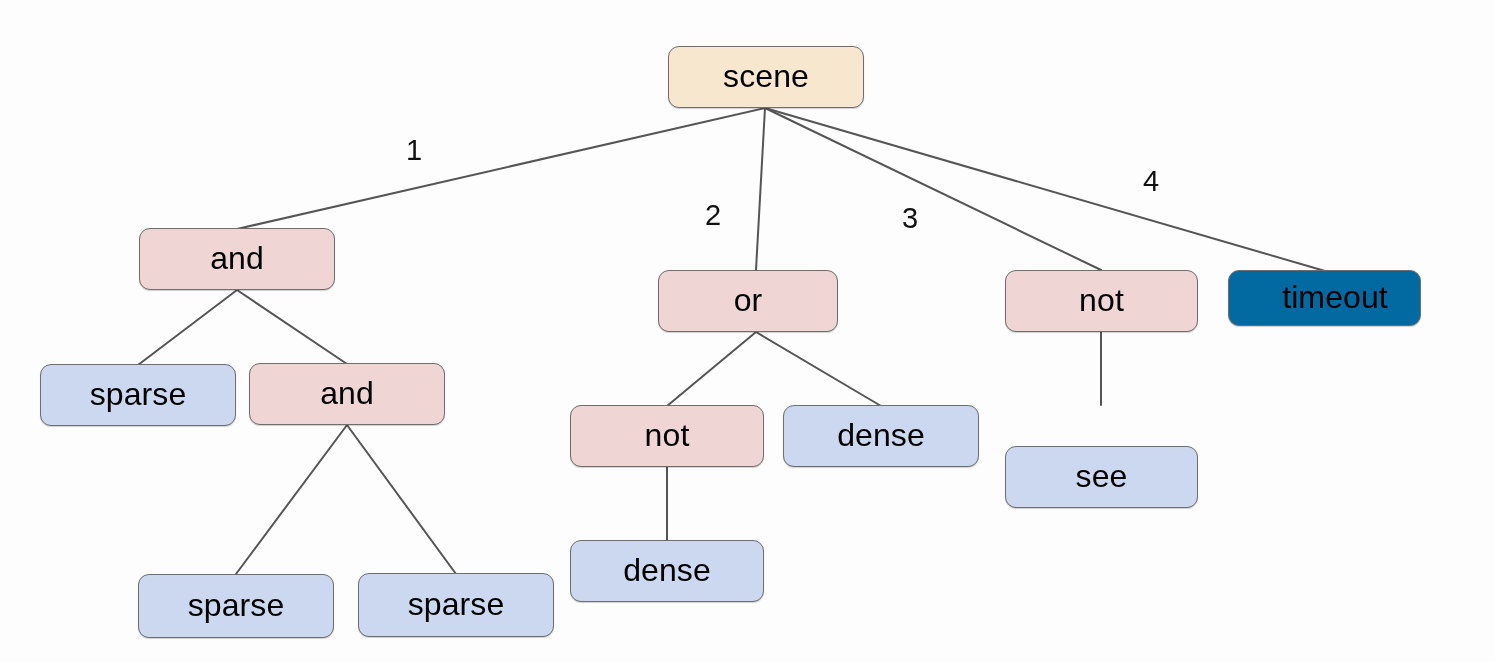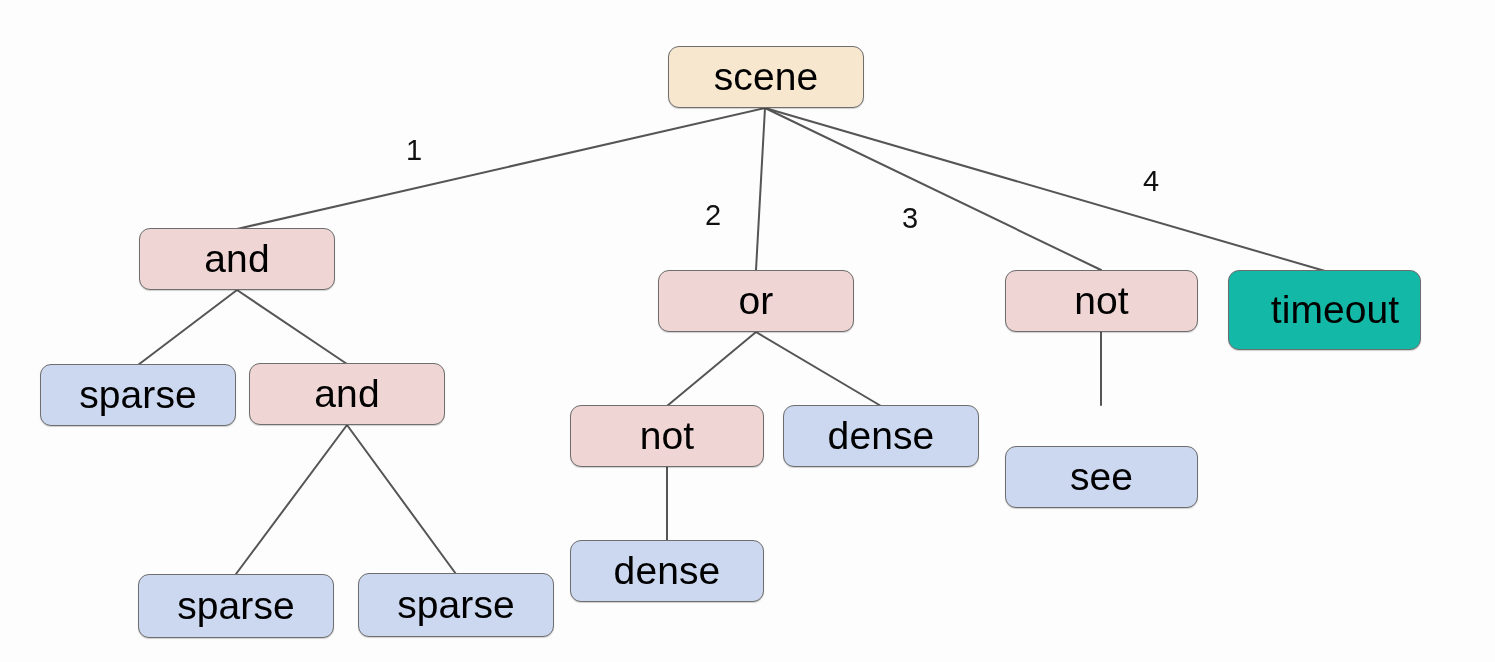--- a/index.html
+++ b/index.html
@@ -29,21 +29,21 @@
   .node {
     position: absolute;
     box-sizing: border-box;
     border: 1.6px solid #6e6e6e;
     border-radius: 11px;
     display: flex;
     align-items: center;
     justify-content: center;
     color: #000000;
     font-family: "Liberation Sans", sans-serif;
-    font-size: 39px;
+    font-size: 32px;
     line-height: 1;
     letter-spacing: 0.1px;
     white-space: nowrap;
     box-shadow: 0 1px 1px rgba(0,0,0,0.18);
   }
   .node-label {
     display: block;
     transform: translateY(-1px);
   }
   .edge-label {
@@ -87,39 +87,39 @@
       </div>
       <div class="node" style="left: 249px; top: 363px; width: 196px; height: 62px; background: rgb(239, 214, 212);">
         <span class="node-label">and</span>
       </div>
       <div class="node" style="left: 138px; top: 574px; width: 196px; height: 64px; background: rgb(204, 216, 240);">
         <span class="node-label">sparse</span>
       </div>
       <div class="node" style="left: 358px; top: 573px; width: 196px; height: 64px; background: rgb(204, 216, 240);">
         <span class="node-label">sparse</span>
       </div>
-      <div class="node" style="left: 658px; top: 270px; width: 196px; height: 62px; background: rgb(239, 214, 212);">
+      <div class="node" style="left: 658px; top: 270px; width: 180px; height: 62px; background: rgb(239, 214, 212);">
         <span class="node-label">or</span>
       </div>
       <div class="node" style="left: 570px; top: 405px; width: 194px; height: 62px; background: rgb(239, 214, 212);">
         <span class="node-label">not</span>
       </div>
       <div class="node" style="left: 783px; top: 405px; width: 196px; height: 62px; background: rgb(204, 216, 240);">
         <span class="node-label">dense</span>
       </div>
       <div class="node" style="left: 570px; top: 540px; width: 194px; height: 62px; background: rgb(204, 216, 240);">
         <span class="node-label">dense</span>
       </div>
       <div class="node" style="left: 1005px; top: 270px; width: 193px; height: 62px; background: rgb(239, 214, 212);">
         <span class="node-label">not</span>
       </div>
       <div class="node" style="left: 1005px; top: 405px; width: 193px; height: 62px; background: rgb(204, 216, 240); margin-top: 41px;">
         <span class="node-label">see</span>
       </div>
-      <div class="node" style="left: 1228px; top: 270px; width: 193px; height: 80px; background: #14b8a6; padding-left: 21px;">
+      <div class="node" style="left: 1228px; top: 270px; width: 193px; height: 56px; background: #0369a1; padding-left: 21px;">
         <span class="node-label">timeout</span>
       </div>
     </div>
 
   <div id="label-layer">
       <div class="edge-label" style="left: 406px; top: 136px;">1</div>
       <div class="edge-label" style="left: 705px; top: 201px;">2</div>
       <div class="edge-label" style="left: 902px; top: 204px;">3</div>
       <div class="edge-label" style="left: 1143px; top: 167px;">4</div>
     </div>

